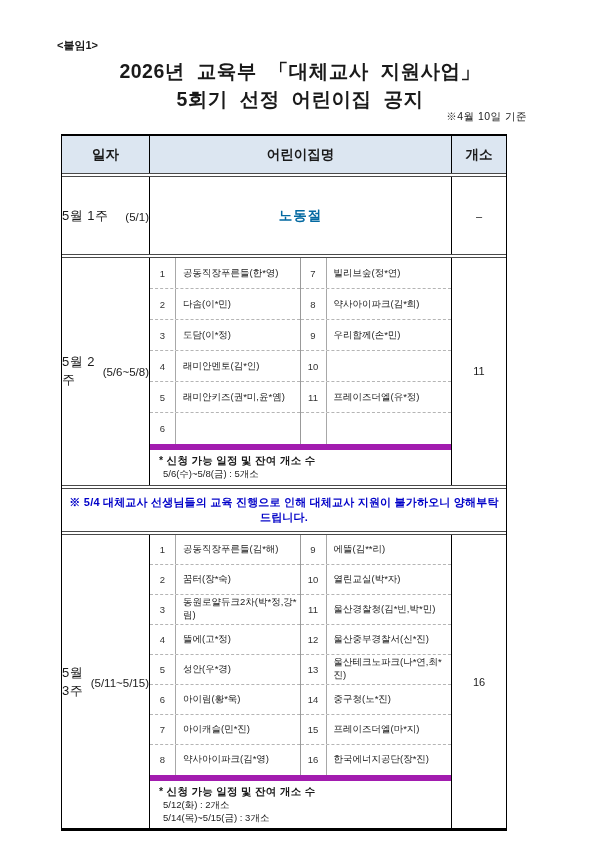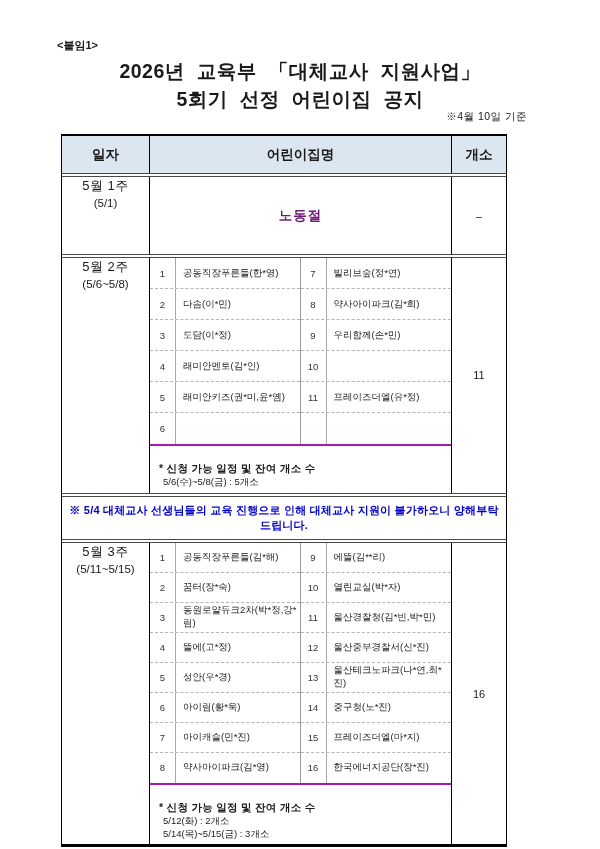--- a/index.html
+++ b/index.html
@@ -21,43 +21,43 @@
   }
   .trow { display:flex; width:100%; }
   .sep { border-top:4px double #4a4a4a; }
   .col-d { width:87px; flex:none; }
   .col-n { flex:1; border-left:1.5px solid #000; border-right:1.5px solid #000; }
   .col-c { width:54px; flex:none; }
 
   .thead { height:37px; background:#dce6f1; font-weight:bold; font-size:13.5px; }
   .thead > div { display:flex; align-items:center; justify-content:center; }
 
-  .datecell { display:flex; flex-direction:column; align-items:center; justify-content:flex-start; }
+  .datecell { display:flex; flex-direction:row; align-items:center; justify-content:space-between; }
   .week-label { font-size:13px; letter-spacing:0.5px; }
   .date-range { font-size:11.5px; margin-top:2px; }
   .countcell { display:flex; align-items:center; justify-content:center; font-size:11px; }
 
   .row-week1 { height:81px; }
   .holiday { display:flex; align-items:center; justify-content:center;
-             color:#701a75; font-weight:bold; font-size:13.5px; letter-spacing:1px; }
+             color:#0369a1; font-weight:bold; font-size:13.5px; letter-spacing:1px; }
 
   .names-area { display:flex; flex-direction:column; }
   .halves { display:flex; }
   .half { width:50%; display:flex; flex-direction:column; }
   .half.left { border-right:1px solid #999; }
   .li { display:flex; align-items:stretch; border-bottom:1px dashed #b5b5b5; }
   .half .li:last-child { border-bottom:none; }
   .w2 .li { height:31px; }
   .w3 .li { height:30px; }
   .no { width:26px; flex:none; border-right:1px solid #a8a8a8;
         display:flex; align-items:center; justify-content:center;
         font-size:9.5px; color:#333; }
   .nm { display:flex; align-items:center; padding-left:7px; font-size:9.5px; color:#222; }
 
-  .note { border-top:2px solid #a21caf; padding:16px 0 4px 9px; }
+  .note { border-top:6px solid #a21caf; padding:4px 0 4px 9px; }
   .note-title { font-weight:bold; font-size:10.5px; letter-spacing:0.3px; }
   .note-line { font-size:9.5px; padding-left:4px; line-height:1.35; color:#222; }
 
   .notice-row { border-top:4px double #4a4a4a; text-align:center; padding:6px 4px;
                 font-weight:bold; font-size:11px; color:#0000c8; letter-spacing:0.2px; }
 </style>
 </head>
 <body>
 
 <div class="page">

